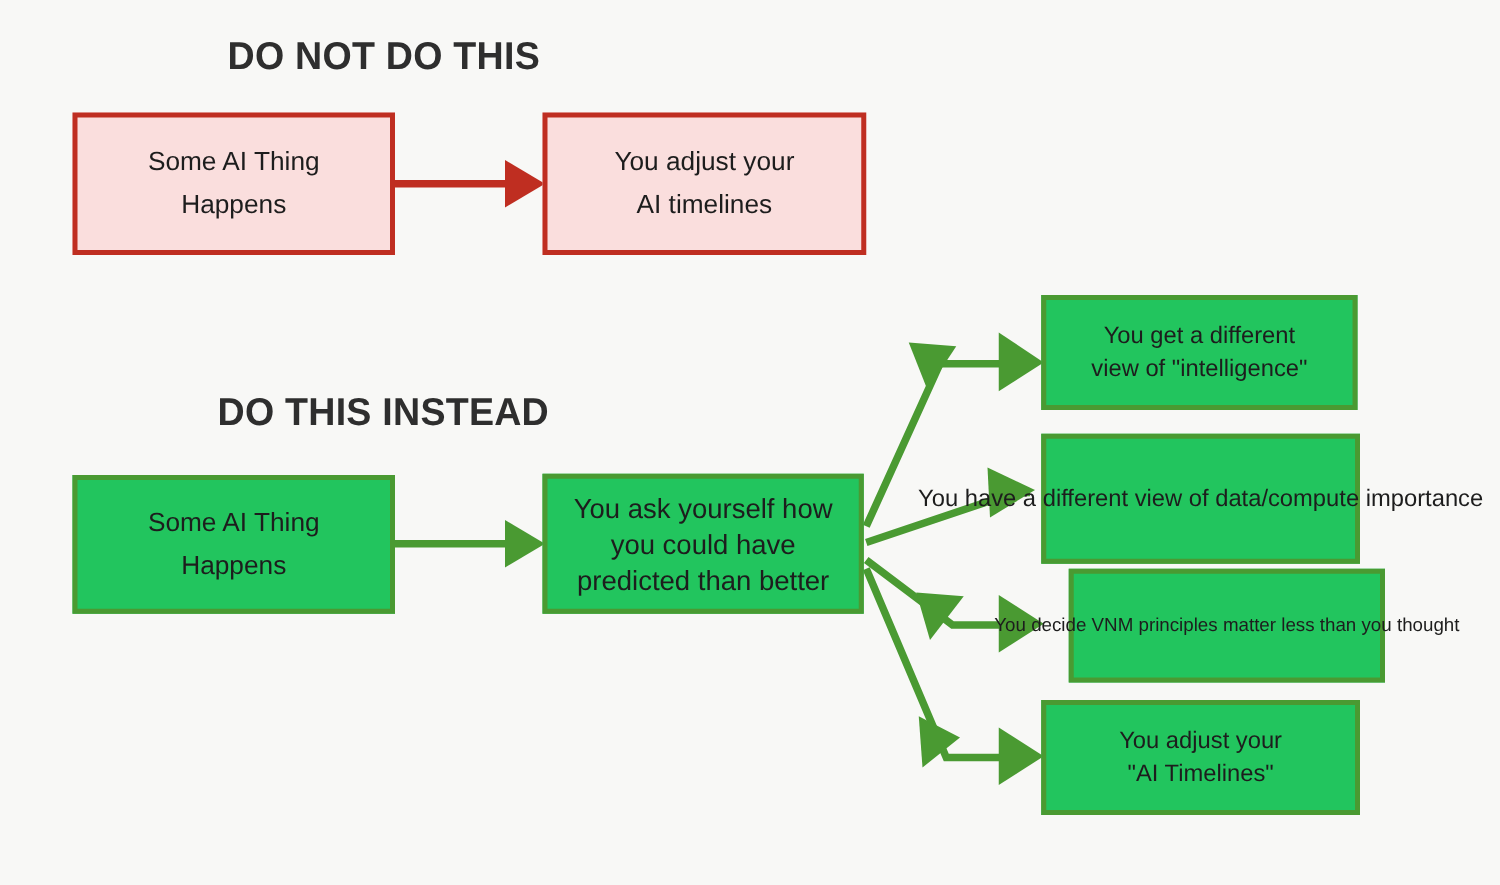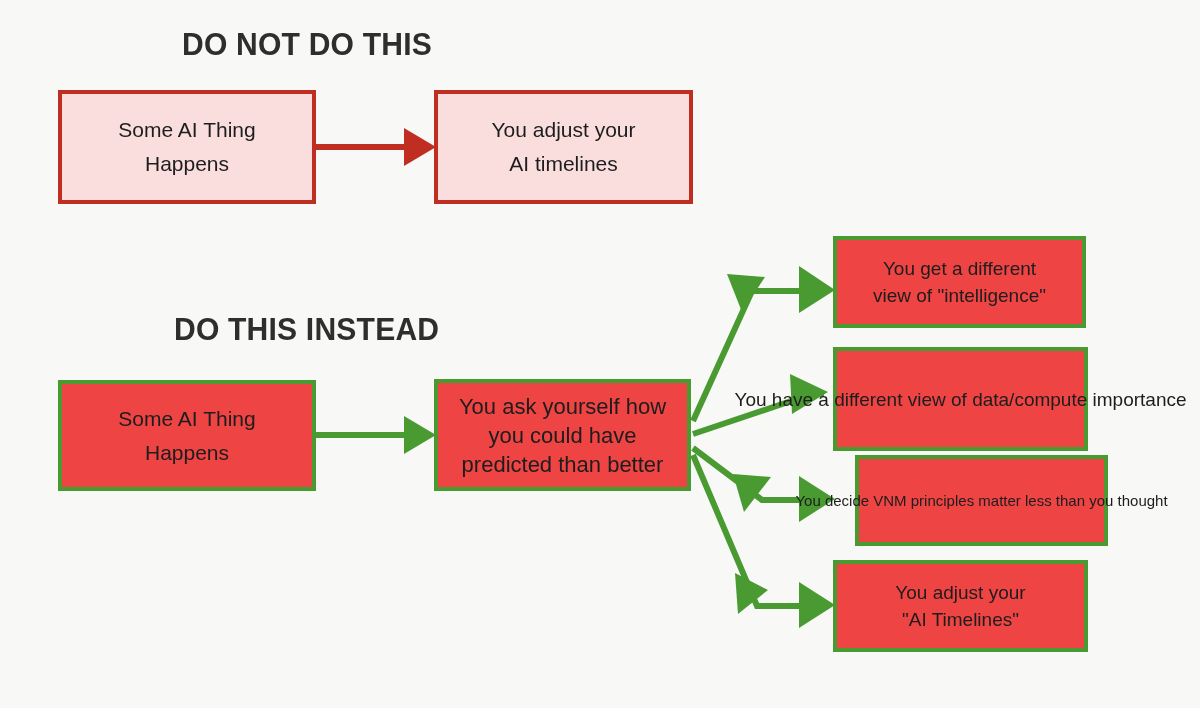--- a/index.html
+++ b/index.html
@@ -49,21 +49,21 @@
   }
   .node .label {
     white-space: pre-line;
     display: block;
   }
   .node.red {
     background: #fadedd;
     border: 4px solid #bf2e21;
   }
   .node.green {
-    background: #ef4444;
+    background: #22c55e;
     border: 4px solid #4a9a32;
   }
   .node.overflow .label {
     white-space: nowrap;
     overflow: visible;
   }
 
   
   #title-bad   { left: 182px; top: 27px;  }
   #title-good  { left: 174px; top: 312px; }

